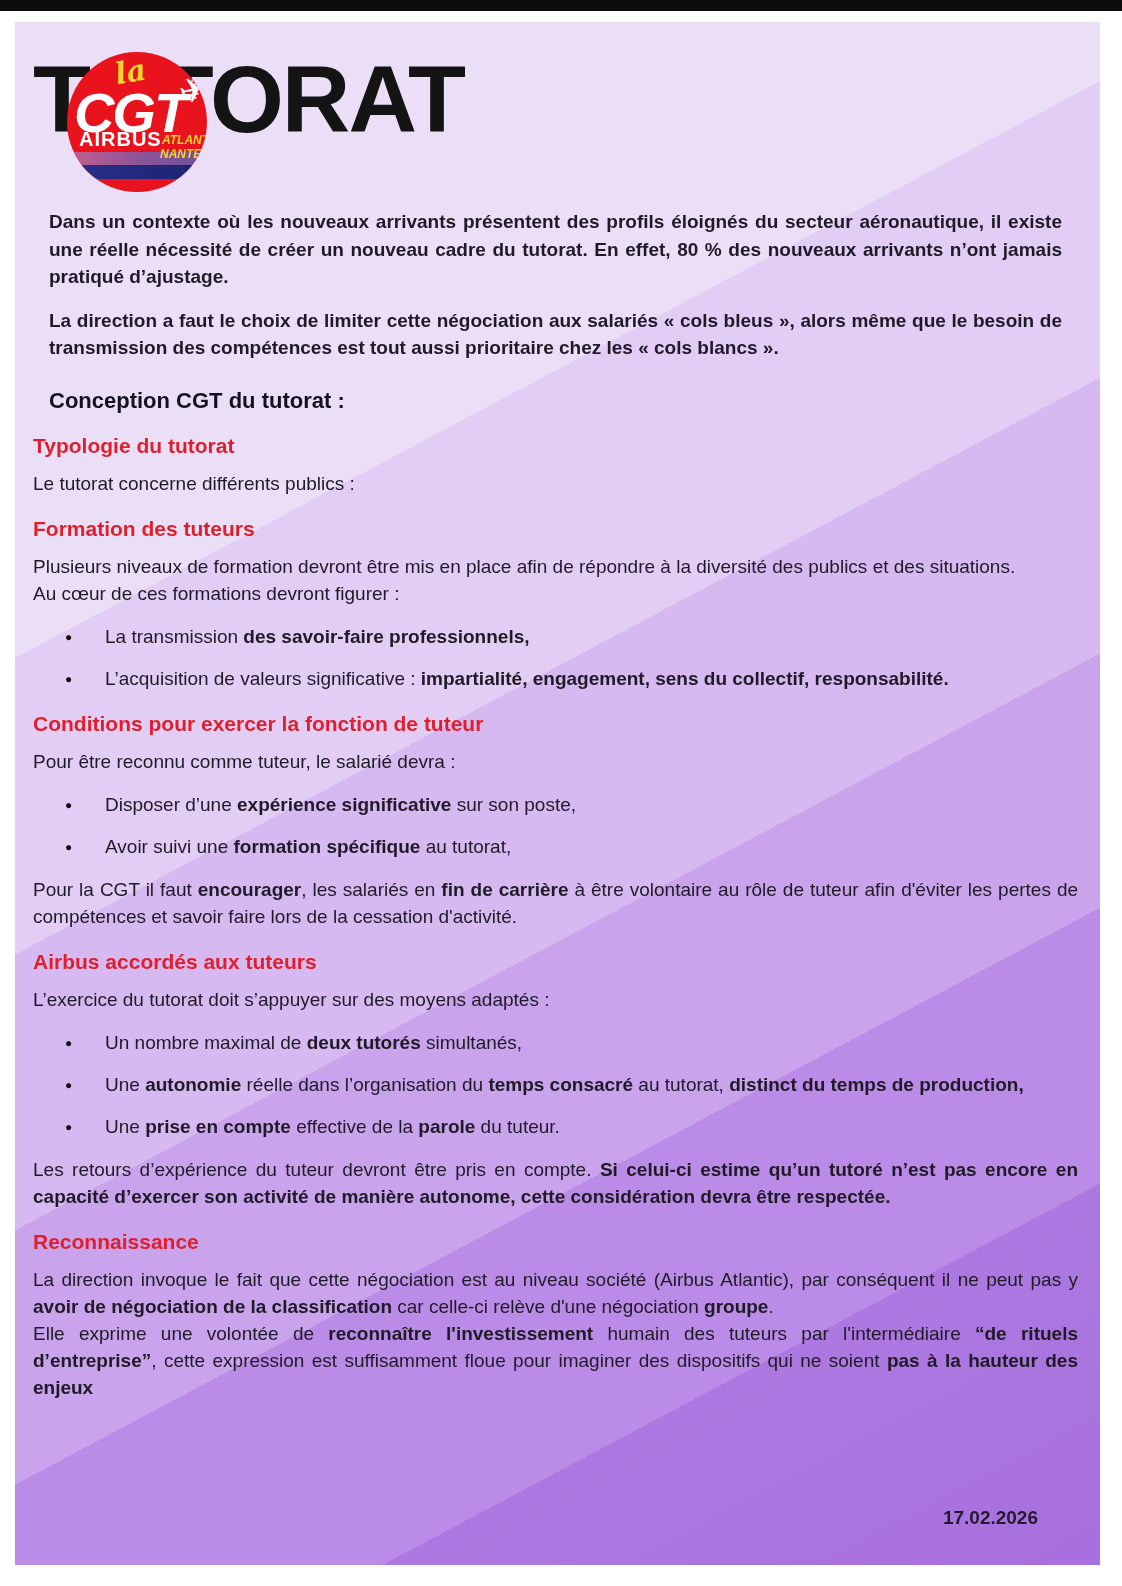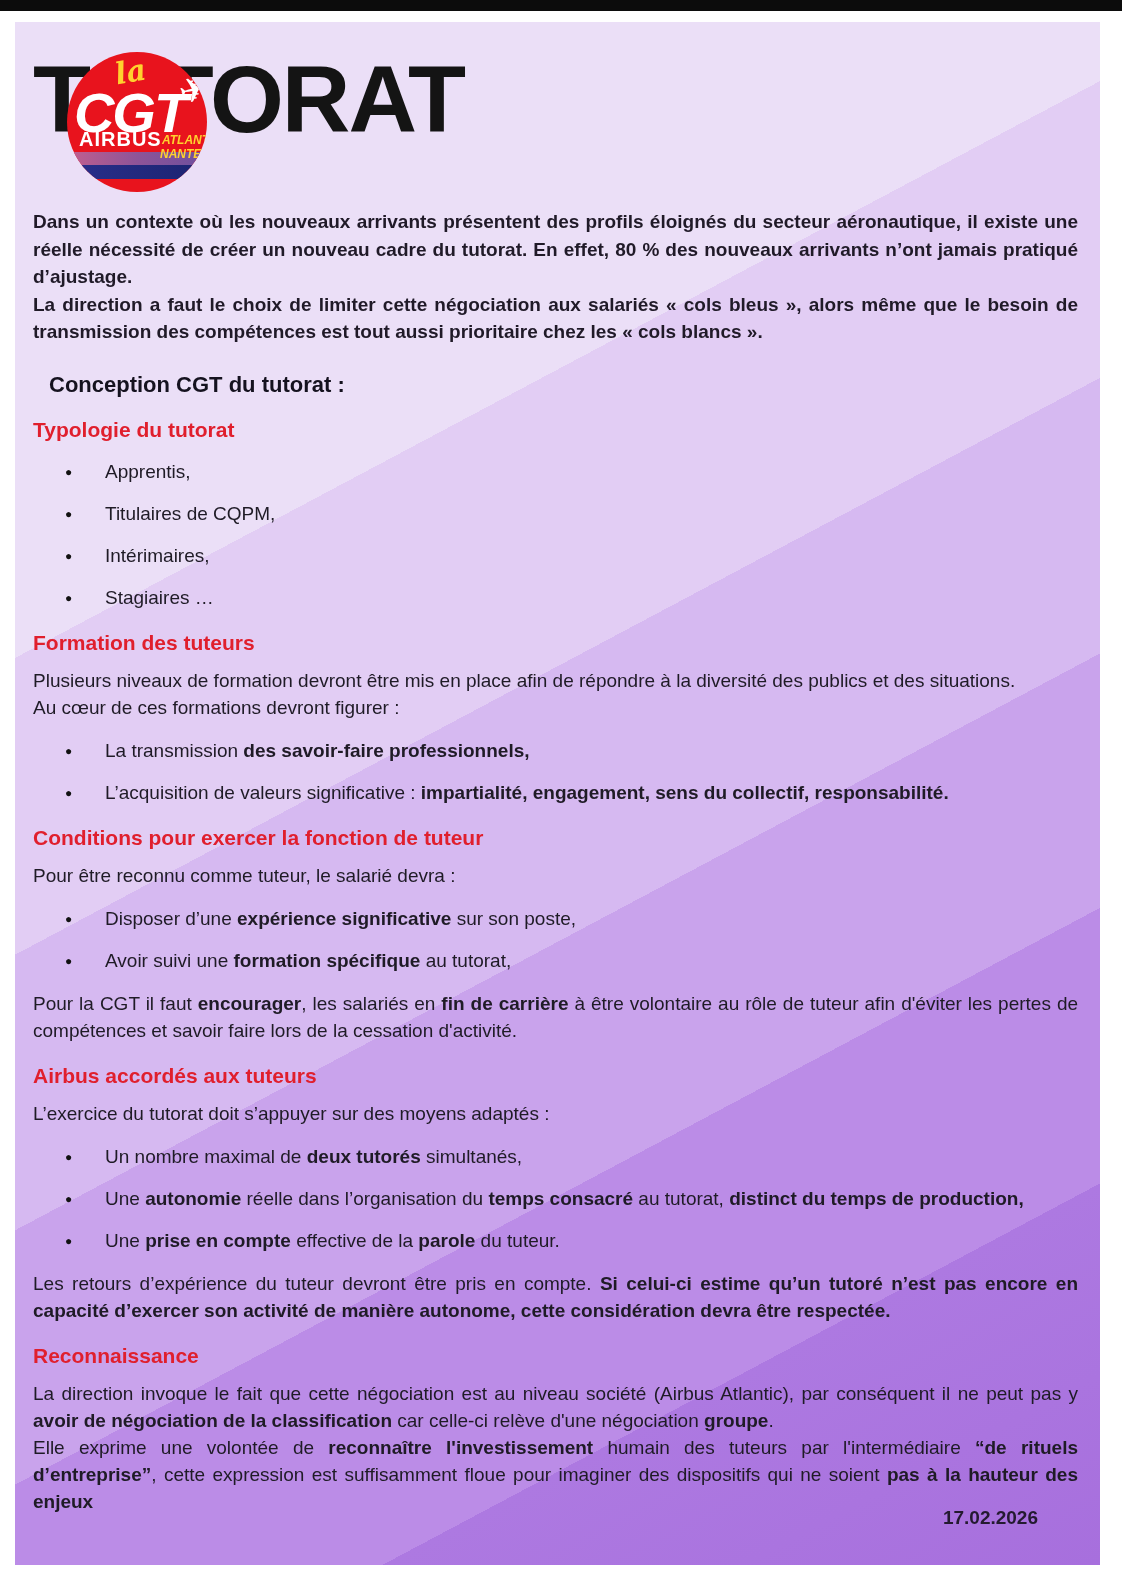--- a/index.html
+++ b/index.html
@@ -65,21 +65,21 @@
   }
   .logo-nantes{
     left:93px;top:95px;color:#ffd22e;font-weight:700;font-style:italic;
     font-size:12px;z-index:3;
   }
   .band{position:absolute;left:0;width:140px;z-index:1;}
   .band-mauve{top:100px;height:13px;background:linear-gradient(90deg,#c25f8e,#8e5498,#6c4f9e);}
   .band-navy{top:113px;height:14px;background:linear-gradient(90deg,#2a2f8c,#1b2370);}
   
   .intro p{
-    margin:0;font-size:19px;line-height:27.5px;font-weight:700;
+    margin:16px;font-size:19px;line-height:27.5px;font-weight:700;
     text-align:justify;color:#201a28;
   }
   
   .main-heading{
     margin:26px 0 10px 16px;font-size:22px;font-weight:700;color:#15121f;
   }
   .sec-title{
     margin:20px 0 12px 0;font-size:21px;font-weight:700;color:#e01f2d;
   }
   .para{
@@ -123,26 +123,21 @@
 
   <div class="intro">
     <p>Dans un contexte où les nouveaux arrivants présentent des profils éloignés du secteur aéronautique, il existe une réelle nécessité de créer un nouveau cadre du tutorat. En effet, 80 % des nouveaux arrivants n’ont jamais pratiqué d’ajustage.</p>
     <p>La direction a faut le choix de limiter cette négociation aux salariés « cols bleus », alors même que le besoin de transmission des compétences est tout aussi prioritaire chez les « cols blancs ».</p>
   </div>
 
   <h2 class="main-heading">Conception CGT du tutorat :</h2>
 
   <div>
       <h3 class="sec-title">Typologie du tutorat</h3>
-      <ul class="bullets">
-        <li><span>Apprentis,</span></li>
-        <li><span>Titulaires de CQPM,</span></li>
-        <li><span>Intérimaires,</span></li>
-        <li><span>Stagiaires …</span></li>
-      </ul>
+      <p class="para"><span>Le tutorat concerne différents publics :</span></p>
       <h3 class="sec-title">Formation des tuteurs</h3>
       <p class="para"><span>Plusieurs niveaux de formation devront être mis en place afin de répondre à la diversité des publics et des situations.</span><br><span>Au cœur de ces formations devront figurer :</span></p>
       <ul class="bullets">
         <li><span>La transmission </span><span class="bold">des savoir-faire professionnels,</span></li>
         <li><span>L’acquisition de valeurs significative : </span><span class="bold">impartialité, engagement, sens du collectif, responsabilité.</span></li>
       </ul>
       <h3 class="sec-title">Conditions pour exercer la fonction de tuteur</h3>
       <p class="para"><span>Pour être reconnu comme tuteur, le salarié devra :</span></p>
       <ul class="bullets">
         <li><span>Disposer d’une </span><span class="bold">expérience significative</span><span> sur son poste,</span></li>

